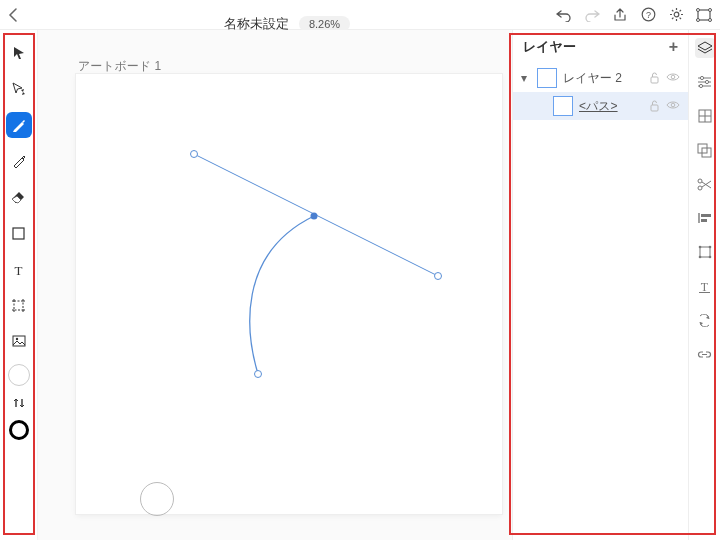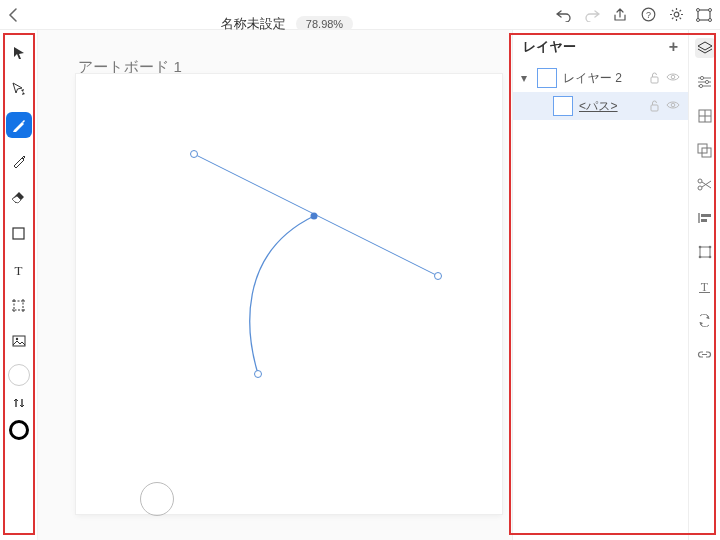--- a/index.html
+++ b/index.html
@@ -25,21 +25,21 @@
 
   
   .tools { width:38px; background:#fff; display:flex; flex-direction:column; align-items:center; padding-top:10px; gap:10px; border-right:1px solid #f3f3f3;}
   .tool { width:26px; height:26px; display:flex; align-items:center; justify-content:center; border-radius:6px; color:#555; }
   .tool.active { background:#1473e6; color:#fff; }
   .tool.circle-swatch { width:22px; height:22px; border:1px solid #ccc; border-radius:50%; background:#fff; }
   .tool.stroke-swatch { width:20px; height:20px; border:3px solid #000; border-radius:50%; background:#fff; }
 
   
   .canvas-wrap { flex:1; background:#fafafa; position:relative; overflow:hidden;}
-  .artboard-label { position:absolute; top:28px; left:40px; font-size:15px; color:#777; }
+  .artboard-label { position:absolute; top:28px; left:40px; font-size:12px; color:#777; }
   .artboard { position:absolute; top:44px; left:38px; width:426px; height:440px; background:#fff; box-shadow:0 0 0 1px #eee, 0 2px 6px rgba(0,0,0,.06);}
   .canvas-svg { position:absolute; top:0; left:0; }
   .brush-cursor { position:absolute; left:64px; top:408px; width:34px; height:34px; border:1px solid #bbb; border-radius:50%;}
 
   
   .layers-panel { width:176px; border-left:1px solid #eee; background:#fff; display:flex; flex-direction:column; }
   .layers-header { display:flex; align-items:flex-start; justify-content:space-between; padding:8px 10px; font-weight:600; font-size:13px; }
   .plus { font-size:16px; color:#666; }
   .layer-row { display:flex; align-items:center; padding:4px 8px; gap:6px; font-size:12px; color:#555;}
   .layer-row.selected { background:#e8effa;text-decoration:underline; }
@@ -60,21 +60,21 @@
 
 <div class="app">
   <div class="topbar">
     <div class="back">
       <svg width="10" height="14" viewBox="0 0 10 14">
           <path d="M8 1 L2 7 L8 13" stroke="#666" stroke-width="1.5" fill="none" stroke-linecap="round"></path>
         </svg>
     </div>
     <div class="center">
       <span class="doc-title">名称未設定</span>
-      <span class="zoom-badge">78.98%</span>
+      <span class="zoom-badge">8.26%</span>
     </div>
     <div class="right">
       <span class="top-icn">
           <svg width="16" height="14" viewBox="0 0 16 14">
             <path d="M5 3 L1 6 L5 9 M1 6 H10 a4 4 0 0 1 0 8" stroke="#555" fill="none" stroke-width="1.3" stroke-linecap="round"></path>
           </svg>
         </span>
       <span class="top-icn disabled">
           <svg width="16" height="14" viewBox="0 0 16 14">
             <path d="M11 3 L15 6 L11 9 M15 6 H6 a4 4 0 0 0 0 8" stroke="#ccc" fill="none" stroke-width="1.3" stroke-linecap="round"></path>

